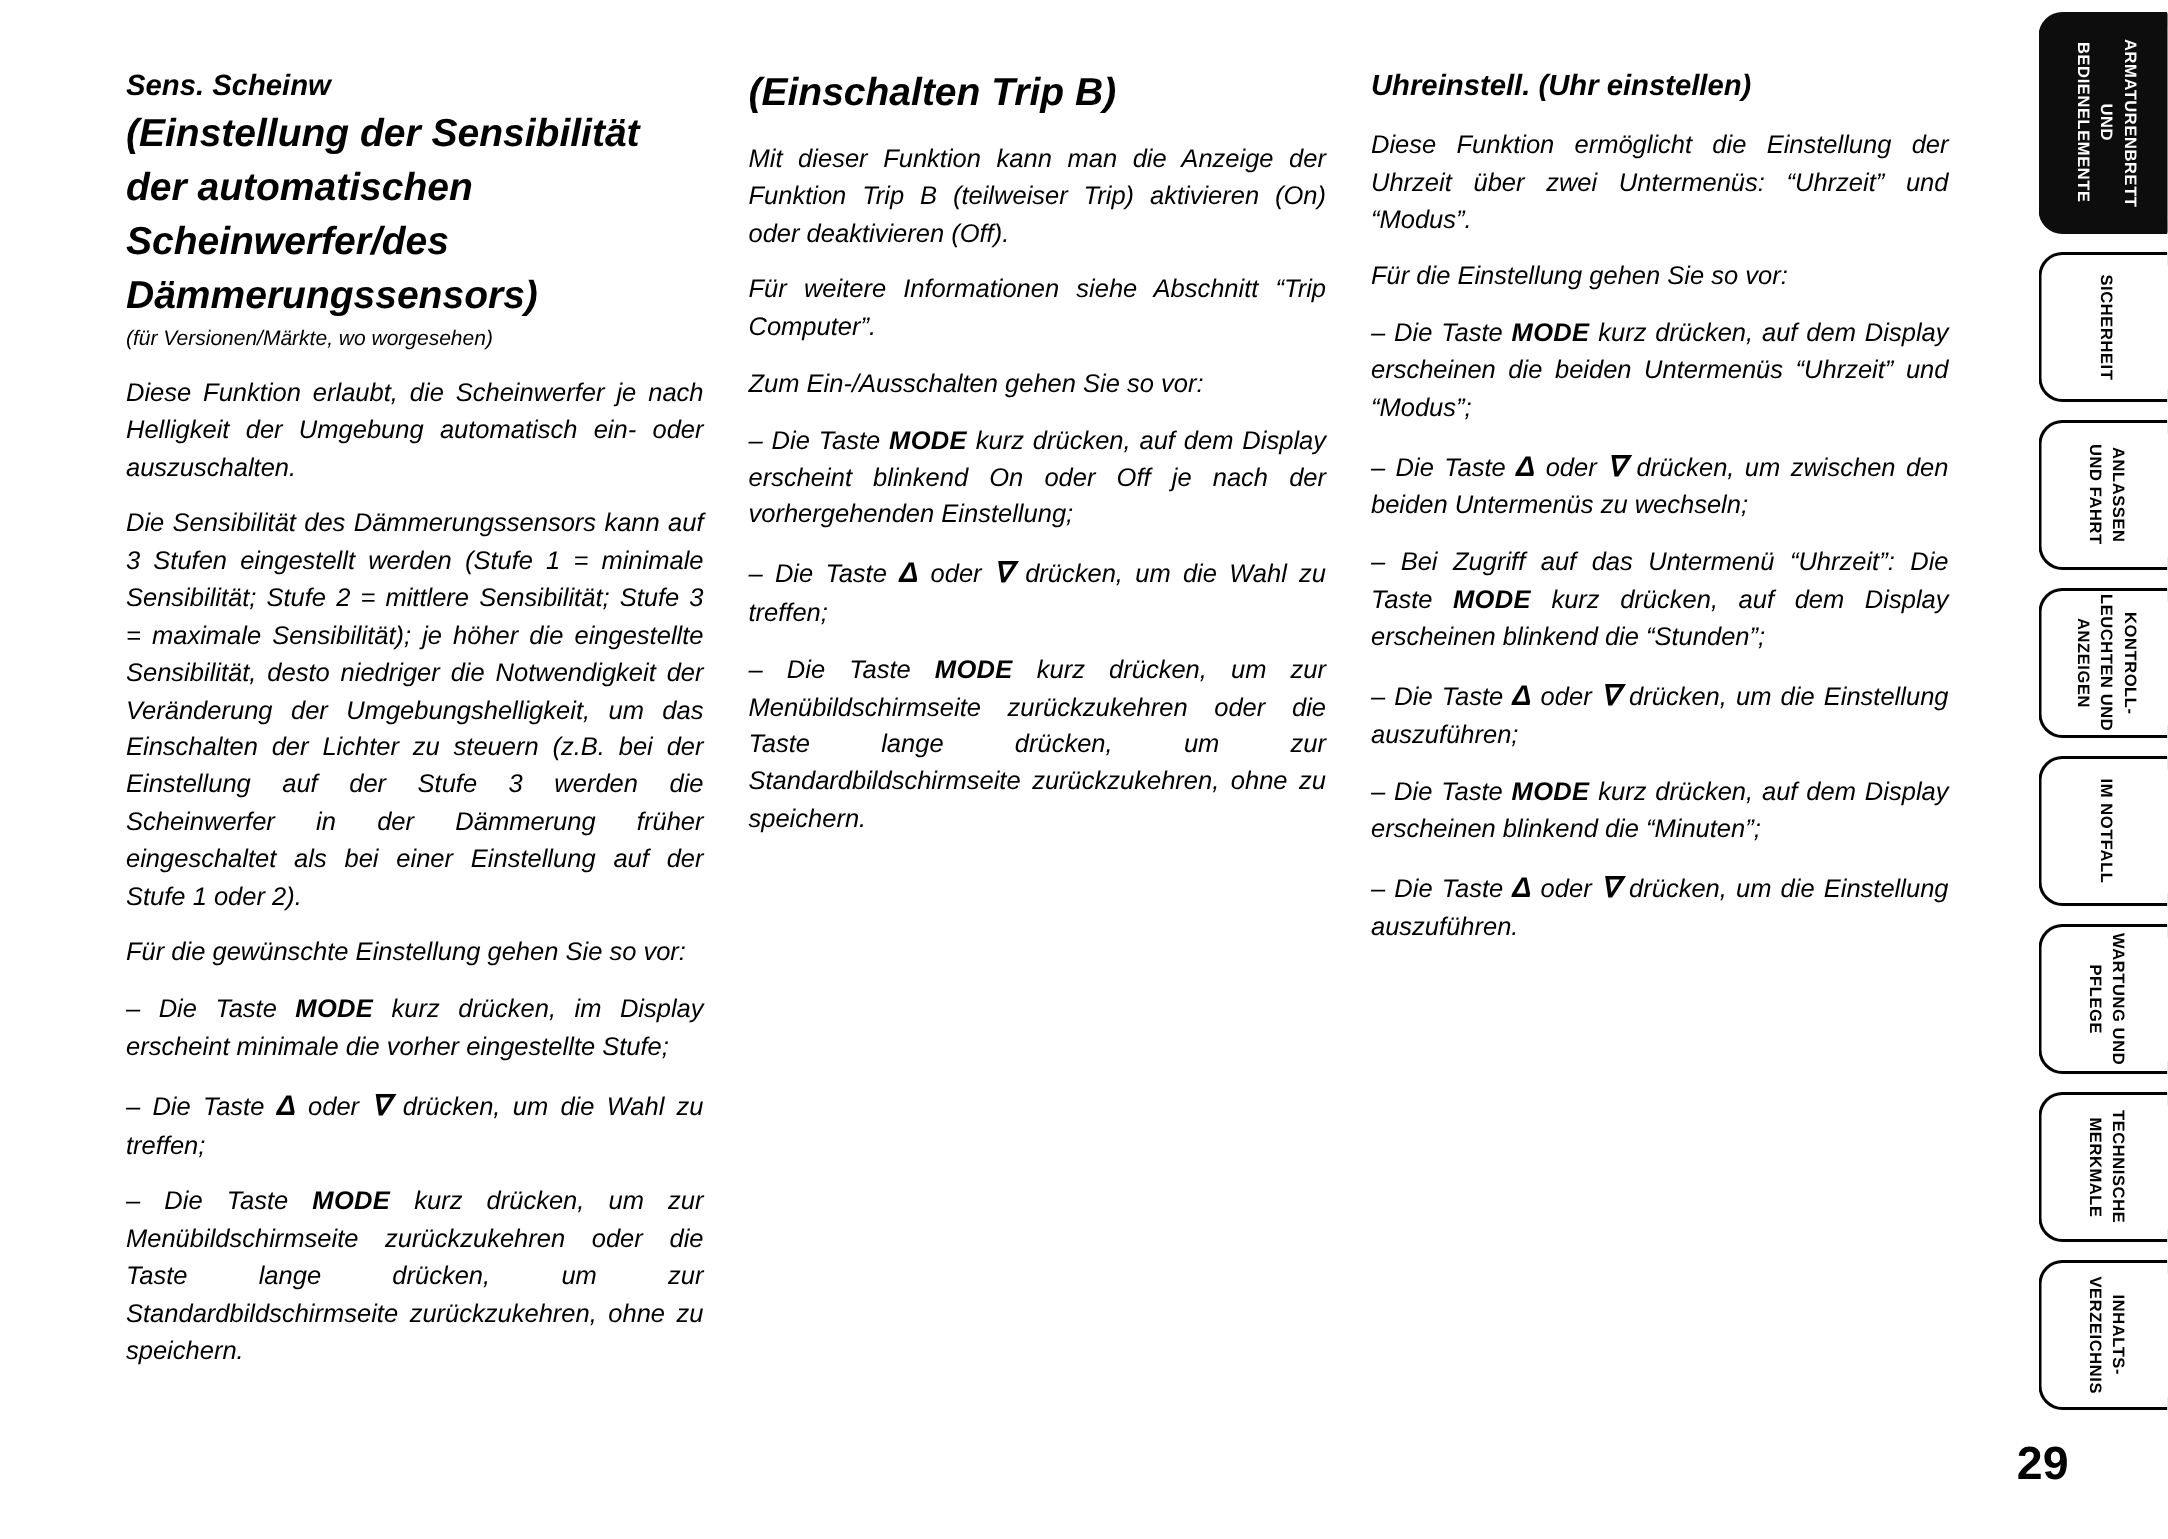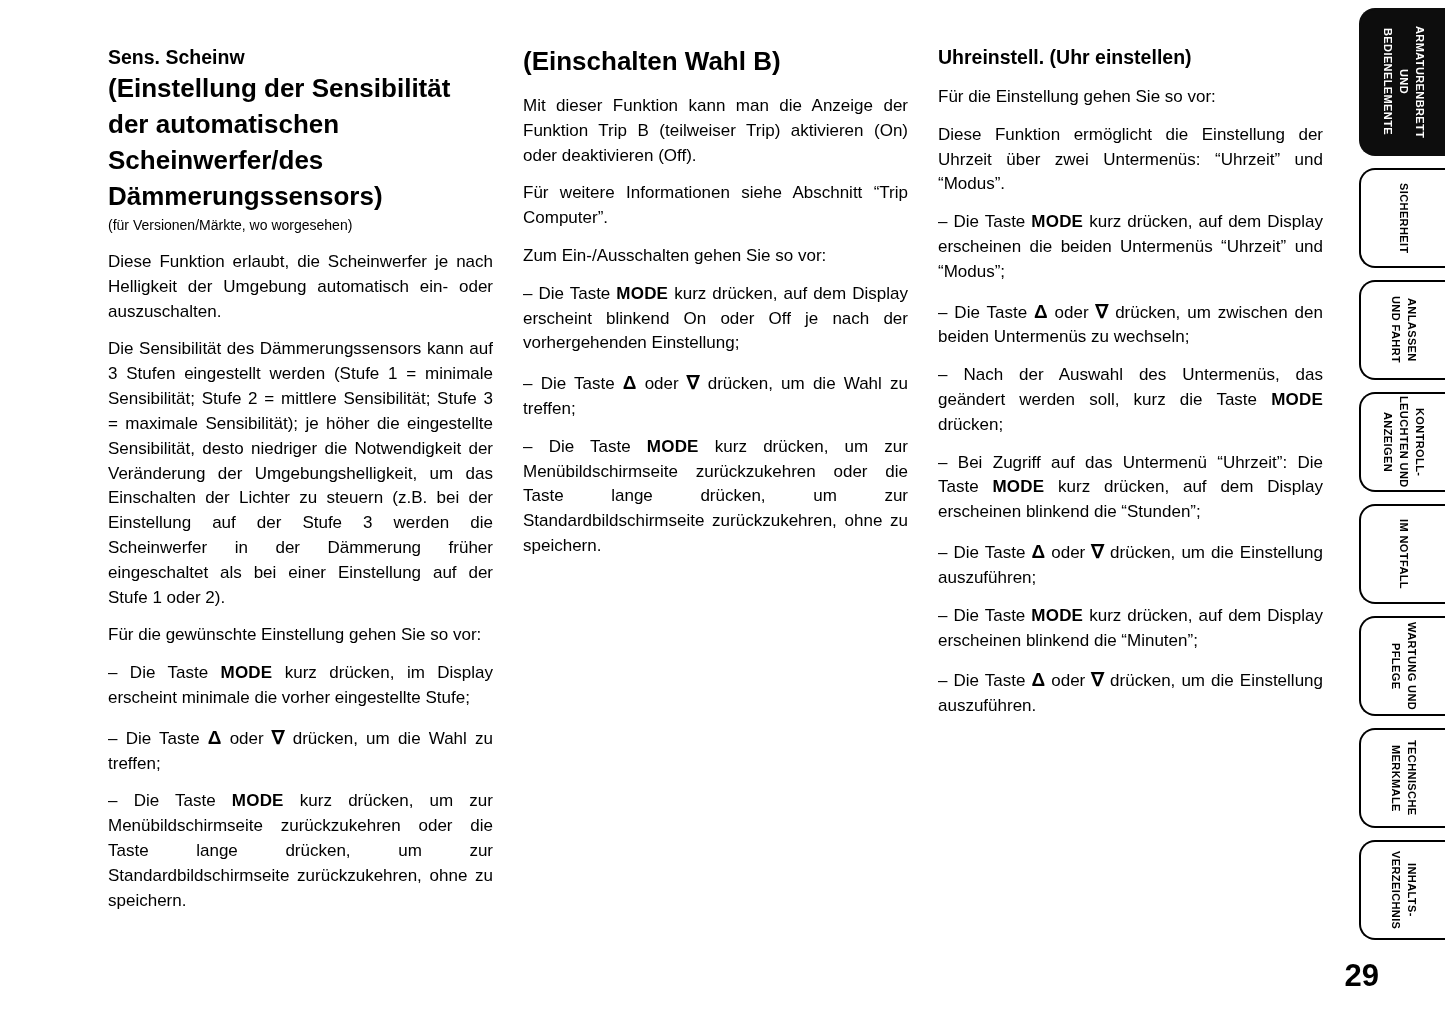--- a/index.html
+++ b/index.html
@@ -8,23 +8,24 @@
     height: 1026px;
     background: #ffffff;
     color: #000000;
     font-family: "Liberation Sans", sans-serif;
     position: relative;
     overflow: hidden;
   }
   .content {
     position: absolute;
     top: 44px;
-    left: 108px;
+    left: 84px;
     display: flex;
     gap: 30px;
+    font-style: italic;
   }
   .col { width: 385px; }
   .heading-group { margin-bottom: 14px; }
   .col h2 {
     font-size: 19.5px;
     font-weight: bold;
     margin: 0;
     line-height: 1.38;
   }
   .subtitle {
@@ -109,42 +110,41 @@
           <p><span>Die Sensibilität des Dämmerungssensors kann auf 3 Stufen eingestellt werden (Stufe 1 = minimale Sensibilität; Stufe 2 = mittlere Sensibilität; Stufe 3 = maximale Sensibilität); je höher die eingestellte Sensibilität, desto niedriger die Notwendigkeit der Veränderung der Umgebungshelligkeit, um das Einschalten der Lichter zu steuern (z.B. bei der Einstellung auf der Stufe 3 werden die Scheinwerfer in der Dämmerung früher eingeschaltet als bei einer Einstellung auf der Stufe 1 oder 2).</span></p>
           <p><span>Für die gewünschte Einstellung gehen Sie so vor:</span></p>
           <p><span>– Die Taste </span><span class="b">MODE</span><span> kurz drücken, im Display erscheint minimale die vorher eingestellte Stufe;</span></p>
           <p><span>– Die Taste </span><span class="sym">Δ</span><span> oder </span><span class="sym">∇</span><span> drücken, um die Wahl zu treffen;</span></p>
           <p><span>– Die Taste </span><span class="b">MODE</span><span> kurz drücken, um zur Menübildschirmseite zurückzukehren oder die Taste lange drücken, um zur Standardbildschirmseite zurückzukehren, ohne zu speichern.</span></p>
         </div>
     </section>
 
     <section class="col">
       <div class="heading-group">
-        <div class="subtitle">(Einschalten Wahl B)</div>
+        <div class="subtitle">(Einschalten Trip B)</div>
       </div>
       <div class="paragraphs">
           <p><span>Mit dieser Funktion kann man die Anzeige der Funktion Trip B (teilweiser Trip) aktivieren (On) oder deaktivieren (Off).</span></p>
           <p><span>Für weitere Informationen siehe Abschnitt “Trip Computer”.</span></p>
           <p><span>Zum Ein-/Ausschalten gehen Sie so vor:</span></p>
           <p><span>– Die Taste </span><span class="b">MODE</span><span> kurz drücken, auf dem Display erscheint blinkend On oder Off je nach der vorhergehenden Einstellung;</span></p>
           <p><span>– Die Taste </span><span class="sym">Δ</span><span> oder </span><span class="sym">∇</span><span> drücken, um die Wahl zu treffen;</span></p>
           <p><span>– Die Taste </span><span class="b">MODE</span><span> kurz drücken, um zur Menübildschirmseite zurückzukehren oder die Taste lange drücken, um zur Standardbildschirmseite zurückzukehren, ohne zu speichern.</span></p>
         </div>
     </section>
 
     <section class="col">
       <div class="heading-group">
         <h2>Uhreinstell. (Uhr einstellen)</h2>
       </div>
       <div class="paragraphs">
+          <p><span>Diese Funktion ermöglicht die Einstellung der Uhrzeit über zwei Untermenüs: “Uhrzeit” und “Modus”.</span></p>
           <p><span>Für die Einstellung gehen Sie so vor:</span></p>
-          <p><span>Diese Funktion ermöglicht die Einstellung der Uhrzeit über zwei Untermenüs: “Uhrzeit” und “Modus”.</span></p>
           <p><span>– Die Taste </span><span class="b">MODE</span><span> kurz drücken, auf dem Display erscheinen die beiden Untermenüs “Uhrzeit” und “Modus”;</span></p>
           <p><span>– Die Taste </span><span class="sym">Δ</span><span> oder </span><span class="sym">∇</span><span> drücken, um zwischen den beiden Untermenüs zu wechseln;</span></p>
-          <p><span>– Nach der Auswahl des Untermenüs, das geändert werden soll, kurz die Taste </span><span class="b">MODE</span><span> drücken;</span></p>
           <p><span>– Bei Zugriff auf das Untermenü “Uhrzeit”: Die Taste </span><span class="b">MODE</span><span> kurz drücken, auf dem Display erscheinen blinkend die “Stunden”;</span></p>
           <p><span>– Die Taste </span><span class="sym">Δ</span><span> oder </span><span class="sym">∇</span><span> drücken, um die Einstellung auszuführen;</span></p>
           <p><span>– Die Taste </span><span class="b">MODE</span><span> kurz drücken, auf dem Display erscheinen blinkend die “Minuten”;</span></p>
           <p><span>– Die Taste </span><span class="sym">Δ</span><span> oder </span><span class="sym">∇</span><span> drücken, um die Einstellung auszuführen.</span></p>
         </div>
     </section>
 
   </div>
 
   <aside class="sidebar">

